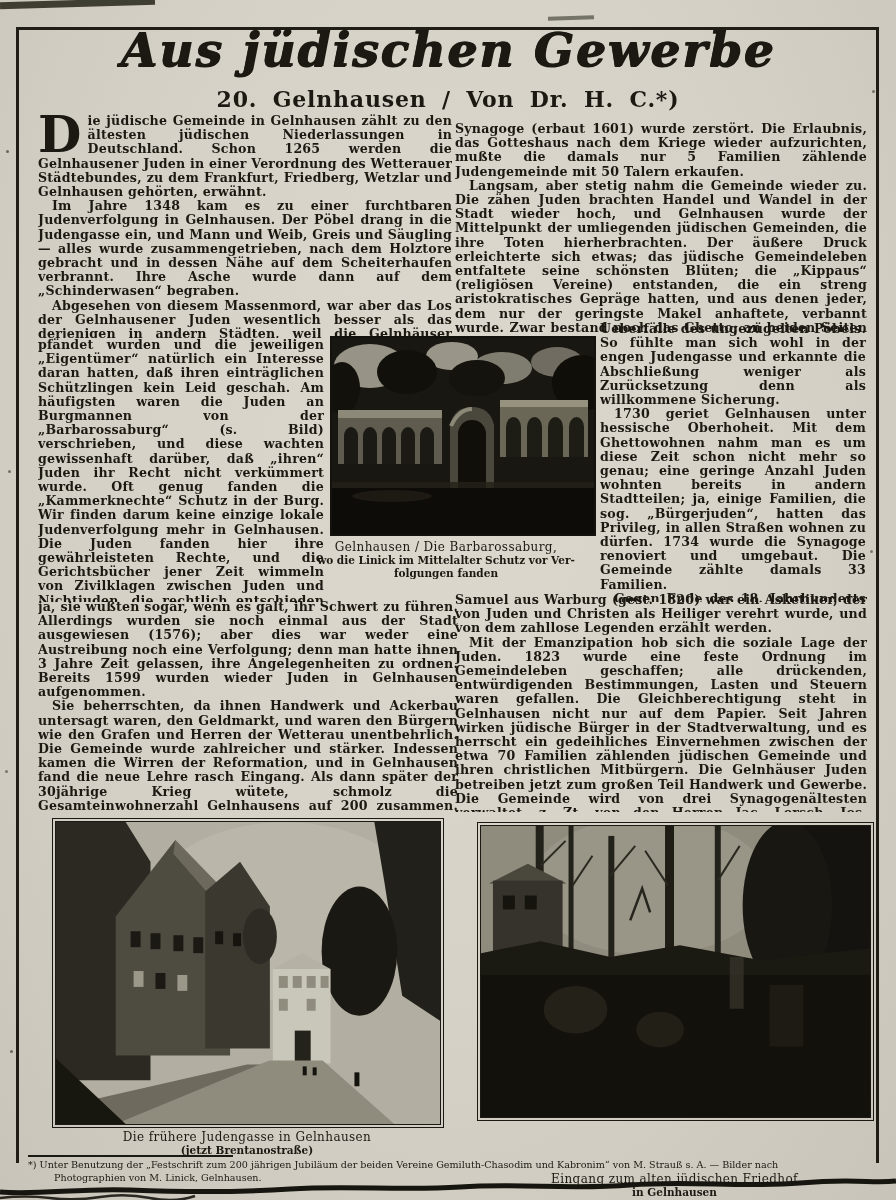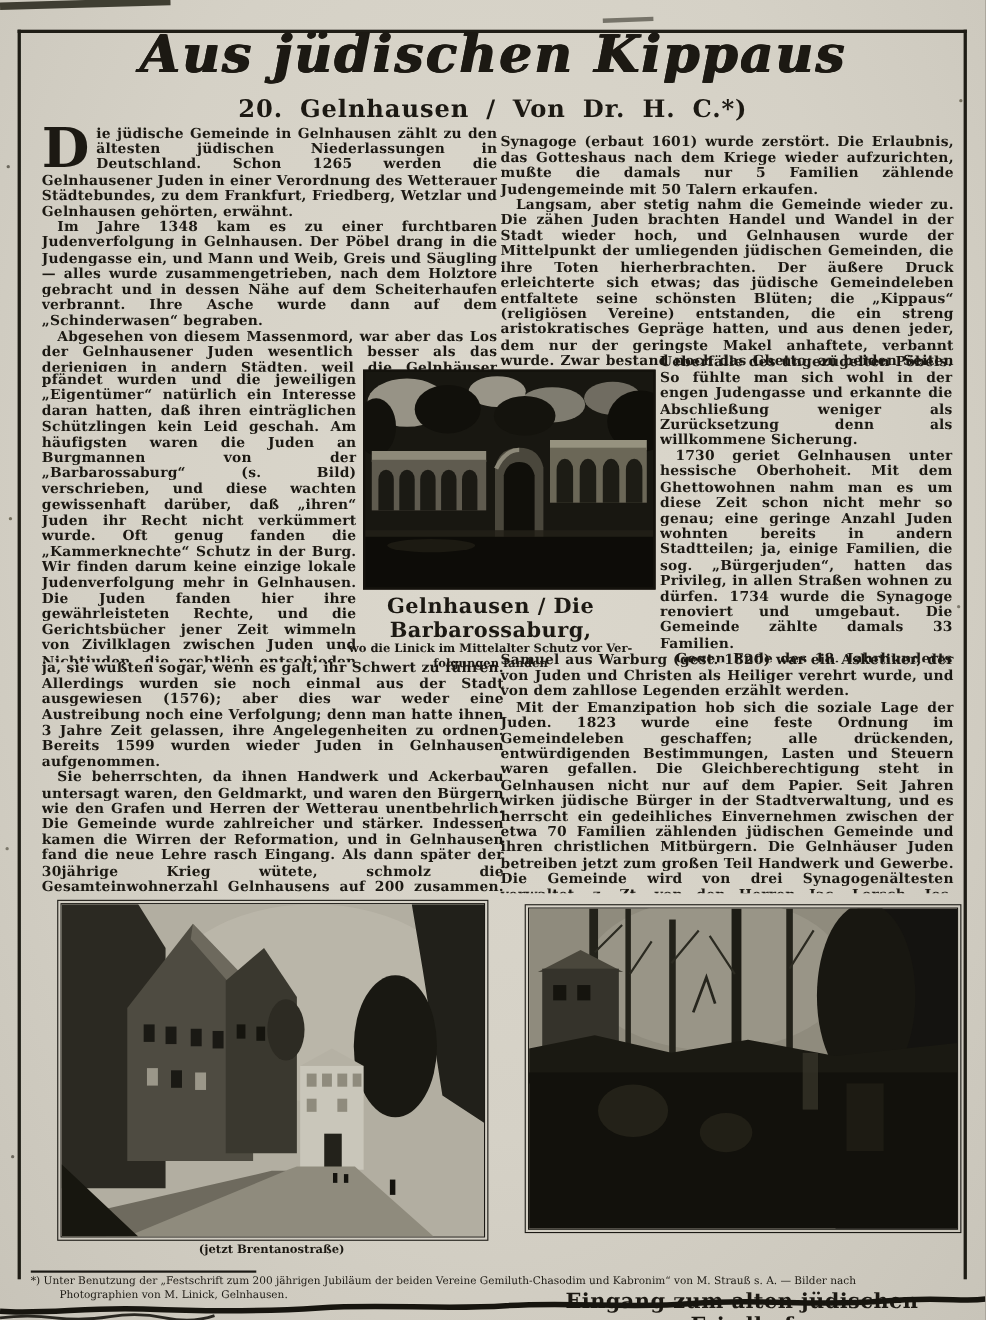--- a/index.html
+++ b/index.html
@@ -35,40 +35,40 @@
   .tb-rn{left:600px;top:322px;width:266px;height:280px;}
   .tb-lb{left:38px;top:600px;width:420px;height:212px;}
   .tb-rb{left:455px;top:593px;width:412px;height:219px;}
   figure{margin:0;}
   .fig-barb{position:absolute;left:330px;top:336px;width:262px;height:196px;border:2px solid #14120d;background:#181711;}
   .fig-gasse{position:absolute;left:52px;top:818px;width:386px;height:304px;border:1px solid #1b1914;padding:2px;}
   .fig-fried{position:absolute;left:477px;top:822px;width:391px;height:293px;border:1px solid #1b1914;padding:2px;}
   .photo{display:block;width:100%;height:100%;}
   .fig-gasse .photo,.fig-fried .photo{border:1px solid #1b1914;box-sizing:border-box;}
   .cap{position:absolute;text-align:center;}
-  .cap-main{font-size:19px;font-weight:bold;letter-spacing:.4px;}
+  .cap-main{font-size:12px;font-weight:normal;letter-spacing:.4px;}
   .cap-sub{font-size:10.5px;font-weight:bold;line-height:12.5px;}
   .cap-barb{left:298px;top:540px;width:296px;}
   .cap-gasse{left:52px;top:1130px;width:390px;}
   .cap-fried{left:477px;top:1172px;width:395px;text-align:center;}
   .fn-rule{position:absolute;left:28px;top:1155px;width:205px;height:2px;background:#1b1914;}
   .footnote{position:absolute;left:28px;top:1159px;width:850px;font-size:9.6px;font-weight:normal;line-height:12.5px;white-space:nowrap;overflow:hidden;}
   .footnote .l2{padding-left:26px;}
   .wave{position:absolute;left:0;top:1172px;width:896px;height:28px;}
 </style>
 </head>
 <body>
 
 <div class="page">
   <div class="smudge"></div>
   <div class="smudge2"></div>
   <div class="specks"></div>
   <div class="frame"></div>
 
-  <h1 class="title">Aus jüdischen Kippaus</h1>
+  <h1 class="title">Aus jüdischen Gewerbe</h1>
   <div class="subtitle">20. Gelnhausen / Von Dr. H. C.*)</div>
 
   <div class="tb tb-lt">
     <span class="dropcap">D</span>
     <p>ie jüdische Gemeinde in Gelnhausen zählt zu den ältesten jüdischen Niederlassungen in Deutschland. Schon 1265 werden die Gelnhausener Juden in einer Verordnung des Wetterauer Städtebundes, zu dem Frankfurt, Friedberg, Wetzlar und Gelnhausen gehörten, erwähnt.</p>
     <p class="ind">Im Jahre 1348 kam es zu einer furchtbaren Judenverfolgung in Gelnhausen. Der Pöbel drang in die Judengasse ein, und Mann und Weib, Greis und Säugling — alles wurde zusammengetrieben, nach dem Holztore gebracht und in dessen Nähe auf dem Scheiterhaufen verbrannt. Ihre Asche wurde dann auf dem „Schinderwasen“ begraben.</p>
     <p class="ind">Abgesehen von diesem Massenmord, war aber das Los der Gelnhausener Juden wesentlich besser als das derjenigen in andern Städten, weil die Gelnhäuser Juden, die Kammerknechte des Kaisers waren, bald an diesen, bald an jenen Edlen ver-</p>
   </div>
 
   <div class="tb tb-rt">
@@ -166,20 +166,21 @@
       <rect x="252" y="178" width="9" height="12" fill="#8f8b7d"></rect>
       <polygon points="40,304 340,304 268,240 215,240" fill="#8f8b7d"></polygon>
       <polygon points="0,304 60,304 205,244 192,244 0,288" fill="#6e6a5e"></polygon>
       <polygon points="0,304 70,304 0,238" fill="#17160f"></polygon>
       <rect x="248" y="246" width="4" height="9" fill="#14130e"></rect>
       <rect x="258" y="247" width="4" height="8" fill="#14130e"></rect>
       <rect x="300" y="252" width="5" height="14" fill="#14130e"></rect>
     </svg>
   </figure>
   <div class="cap cap-gasse">
+    <div class="cap-main">Die frühere Judengasse in Gelnhausen</div>
     <div class="cap-sub">(jetzt Brentanostraße)</div>
   </div>
 
   <figure class="fig-fried">
     <svg class="photo" viewBox="0 0 391 293" preserveAspectRatio="none">
       <rect width="391" height="293" fill="#8f8b7d"></rect>
       <ellipse cx="170" cy="60" rx="120" ry="70" fill="#9b9789" opacity="0.8"></ellipse>
       <polygon points="300,0 391,0 391,293 280,293 290,120" fill="#141310"></polygon>
       <ellipse cx="308" cy="80" rx="45" ry="85" fill="#181711"></ellipse>
       <rect x="55" y="0" width="8" height="150" fill="#23221a"></rect>

